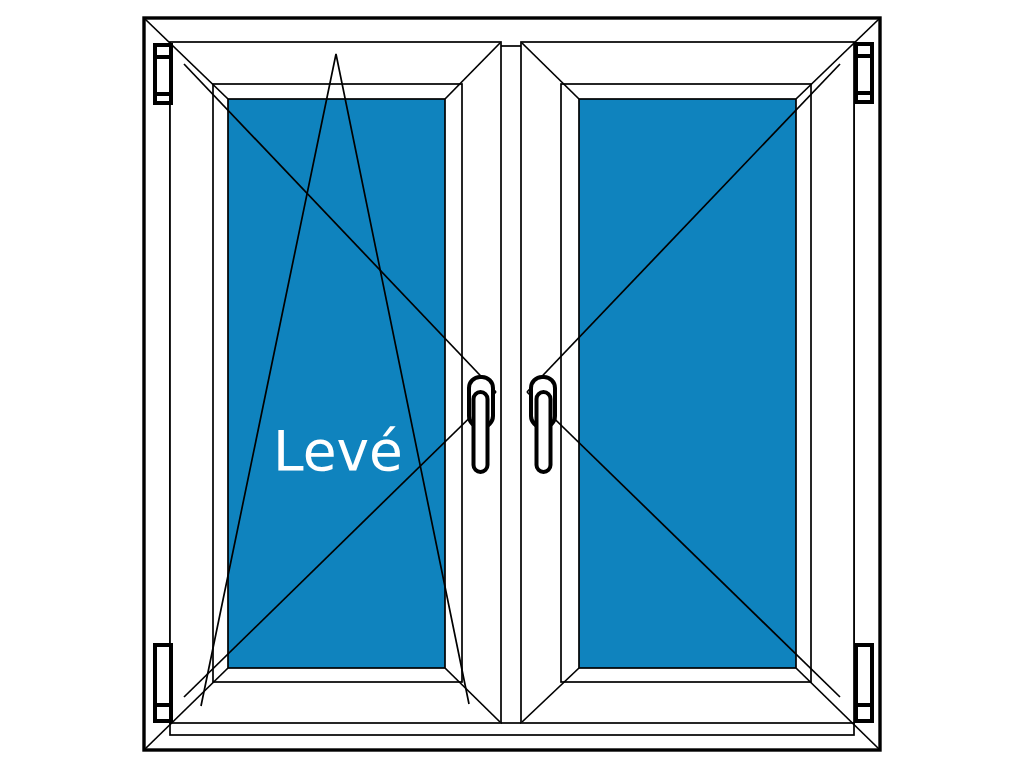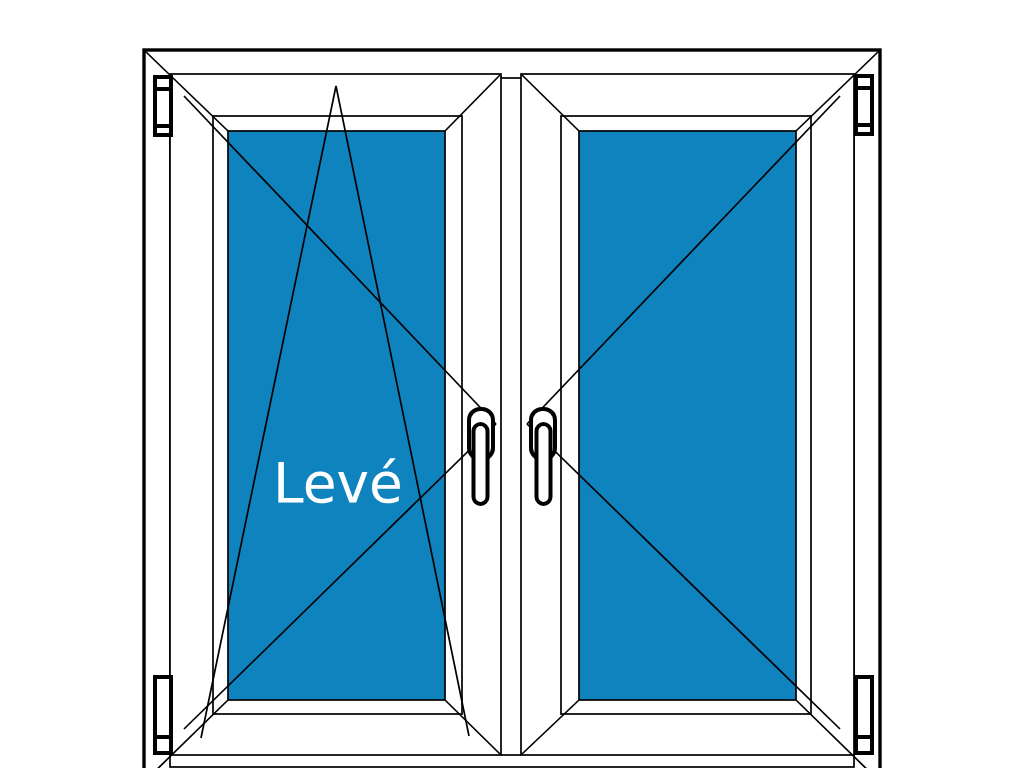--- a/index.html
+++ b/index.html
@@ -9,21 +9,20 @@
     width: 1024px;
     height: 768px;
     overflow: hidden;
     font-family: "DejaVu Sans", sans-serif;
   }
   .stage {
     position: relative;
     width: 1024px;
     height: 700px;
     background: var(--bg, #ffffff);
-    margin-top: 32px;
   }
   svg { display: block; }
   .ln   { stroke: var(--line, #000000); stroke-width: 1.7; fill: none; }
   .ln-thick { stroke: var(--line, #000000); stroke-width: 3.4; fill: var(--fill, #ffffff); }
   .panel { stroke: var(--line, #000000); stroke-width: 1.7; fill: var(--fill, #ffffff); }
   .glass { stroke: var(--line, #000000); stroke-width: 1.7; }
   .sym   { stroke: var(--line, #000000); stroke-width: 1.7; fill: none; }
   .hw    { stroke: var(--line, #000000); stroke-width: 4; fill: var(--fill, #ffffff); }
   .hwline{ stroke: var(--line, #000000); stroke-width: 4; }
   .label {

